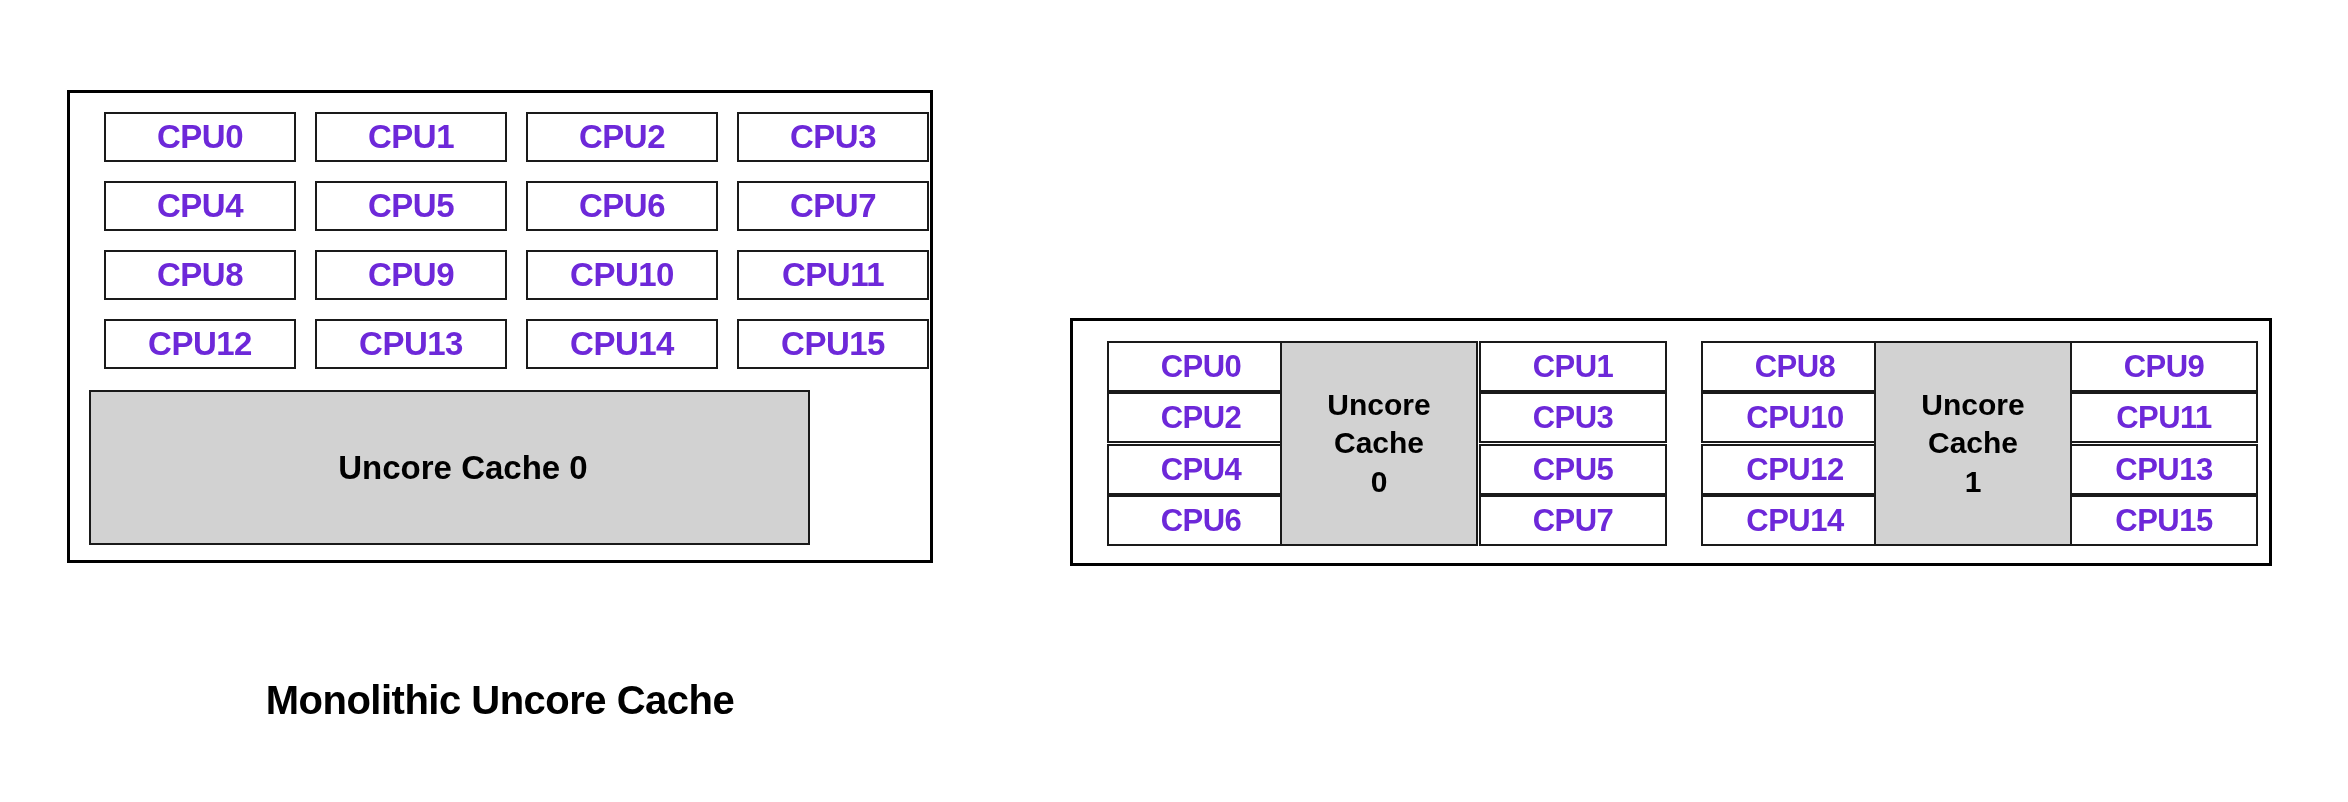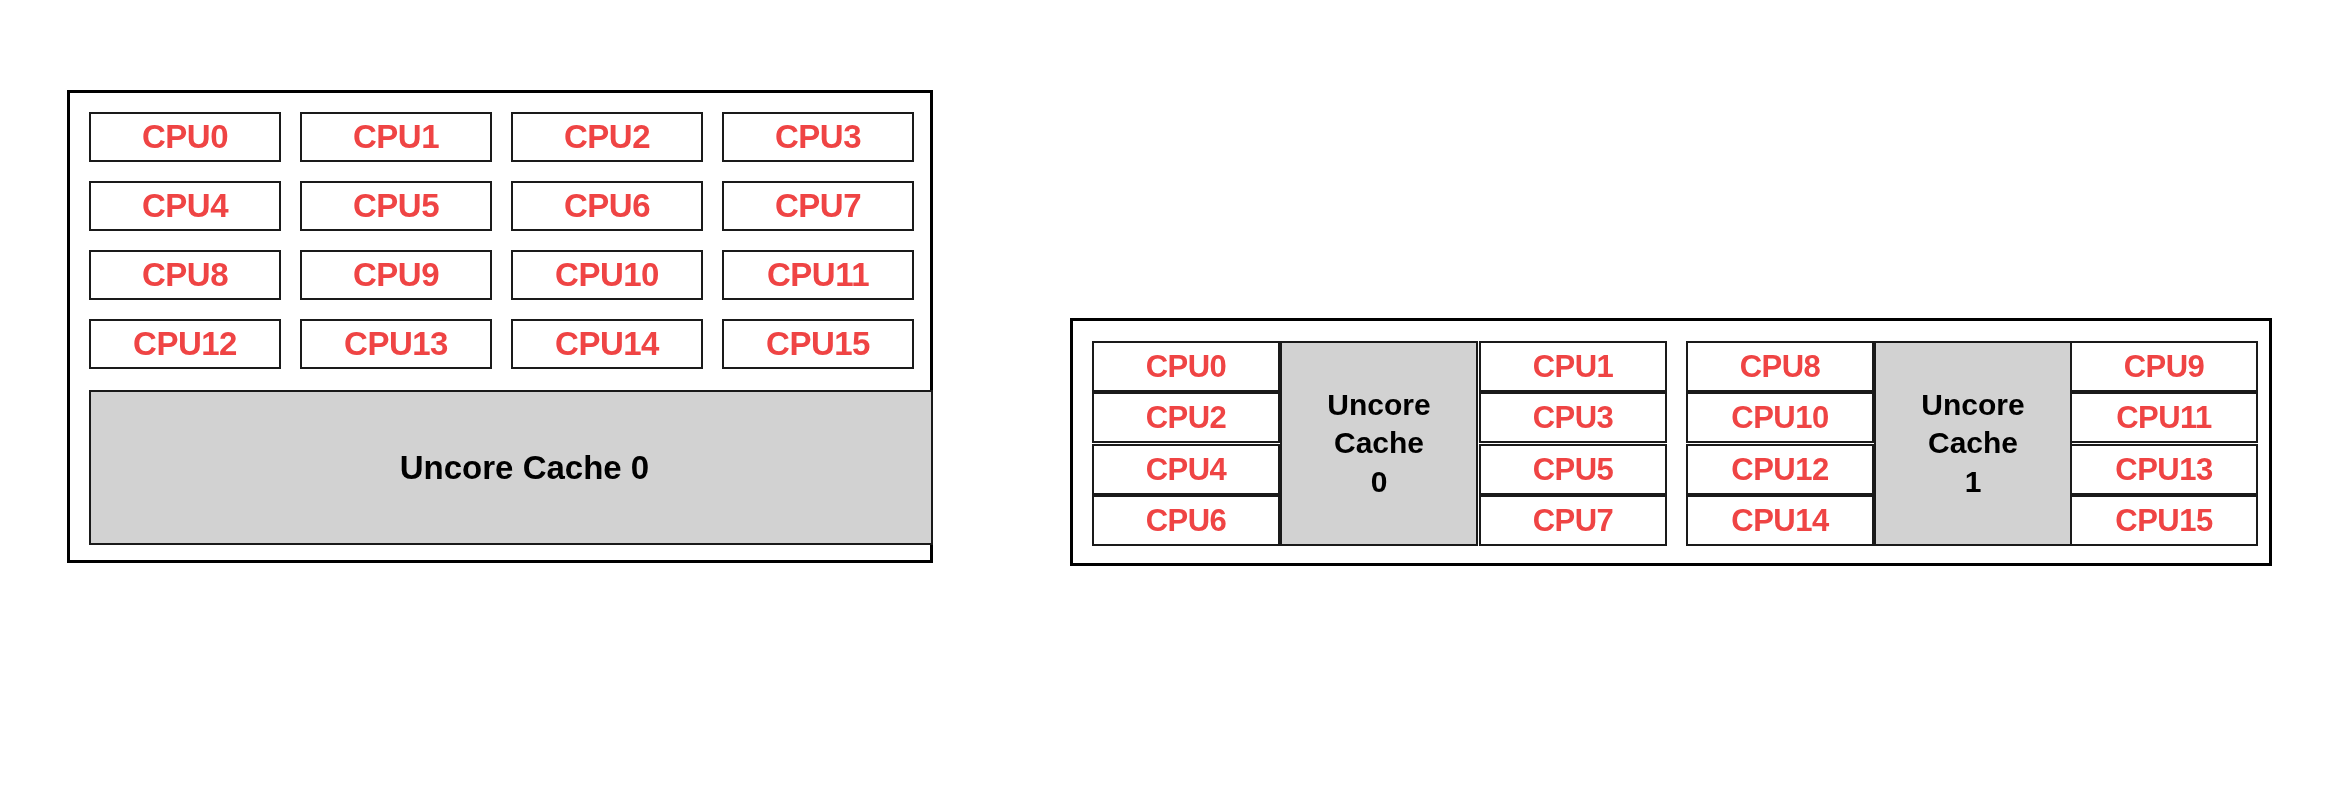--- a/index.html
+++ b/index.html
@@ -29,22 +29,23 @@
   }
   .cpu-box {
     position: absolute;
     border: 2px solid #1a1a1a;
     background: #ffffff;
     box-sizing: border-box;
     display: flex;
     align-items: center;
     justify-content: center;
     font-weight: bold;
-    color: #ef4444;
+    color: #6d28d9;
     letter-spacing: -0.5px;
+    margin-left: 15px;
   }
   .cache-box {
     position: absolute;
     border: 2px solid #1a1a1a;
     background: #d2d2d2;
     box-sizing: border-box;
     display: flex;
     align-items: center;
     justify-content: center;
     font-weight: bold;
@@ -69,21 +70,21 @@
     height: 473px;
   }
   #monolithic-panel .cpu-box {
     width: 192px;
     height: 50px;
     font-size: 33px;
   }
   #monolithic-cache {
     left: 19px;
     top: 297px;
-    width: 844px;
+    width: 721px;
     height: 155px;
     font-size: 33px;
     font-stretch: condensed;
     padding-left: 27px;
   }
 
   
   #split-panel {
     left: 1070px;
     top: 318px;
@@ -144,20 +145,21 @@
     <div class="cpu-box" style="left:652px; top:157px;">CPU11</div>
 
     <div class="cpu-box" style="left:19px;  top:226px;">CPU12</div>
     <div class="cpu-box" style="left:230px; top:226px;">CPU13</div>
     <div class="cpu-box" style="left:441px; top:226px;">CPU14</div>
     <div class="cpu-box" style="left:652px; top:226px;">CPU15</div>
 
     <div class="cache-box" id="monolithic-cache">Uncore Cache 0</div>
   </div>
 
+  <div class="caption" id="caption-monolithic">Monolithic Uncore Cache</div>
 
   <div class="panel" id="split-panel">
 
     <div class="split-group" id="split-group-0">
       <div class="cpu-box cpu-col-left" style="top:0px;">CPU0</div>
       <div class="cpu-box cpu-col-left" style="top:51px;">CPU2</div>
       <div class="cpu-box cpu-col-left" style="top:103px;">CPU4</div>
       <div class="cpu-box cpu-col-left" style="top:154px;">CPU6</div>
 
       <div class="cache-box">

